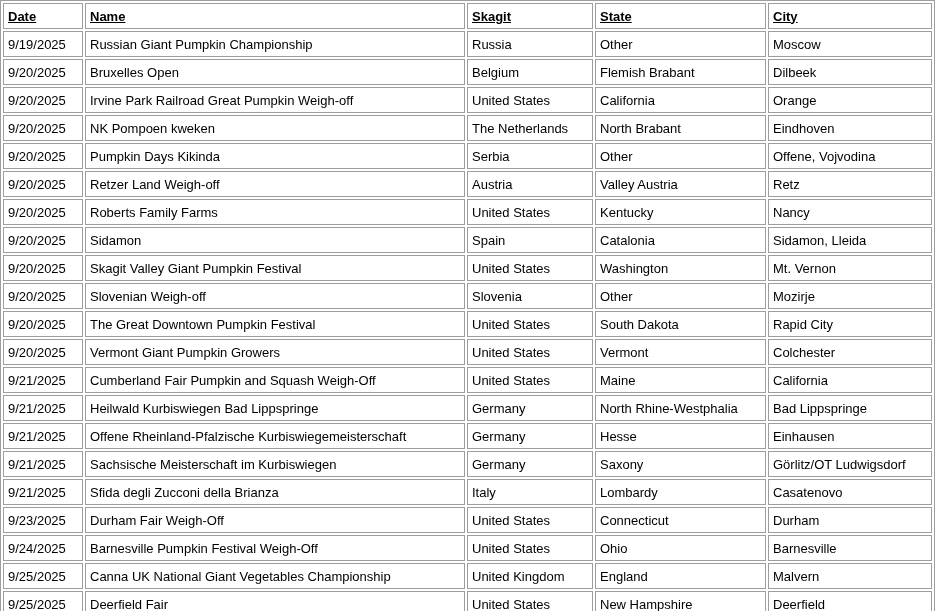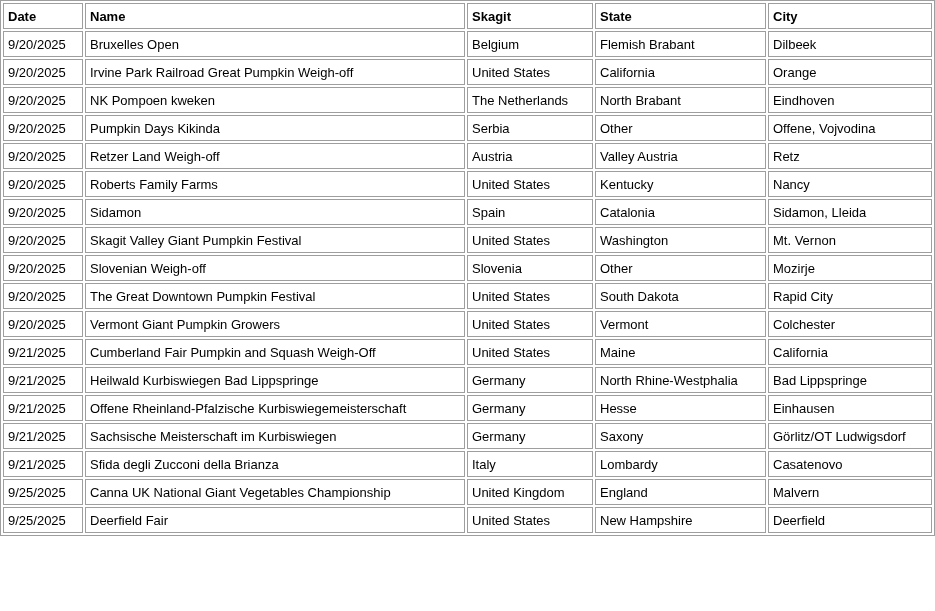--- a/index.html
+++ b/index.html
@@ -25,20 +25,21 @@
     background: #ffffff;
     padding: 0 4px;
     height: 24px;
     text-align: left;
     vertical-align: middle;
     white-space: nowrap;
     overflow: hidden;
   }
   table.events th {
     font-weight: bold;
+    text-decoration: underline;
   }
 </style>
 </head>
 <body>
 
 <table class="events">
   <colgroup>
     <col style="width:80px">
     <col style="width:380px">
     <col style="width:126px">
@@ -49,20 +50,27 @@
     <tr>
       <th>Date</th>
       <th>Name</th>
       <th>Skagit</th>
       <th>State</th>
       <th>City</th>
     </tr>
   </thead>
   <tbody>
       <tr>
+        <td>9/19/2025</td>
+        <td>Russian Giant Pumpkin Championship</td>
+        <td>Russia</td>
+        <td>Other</td>
+        <td>Moscow</td>
+      </tr>
+      <tr>
         <td>9/20/2025</td>
         <td>Bruxelles Open</td>
         <td>Belgium</td>
         <td>Flemish Brabant</td>
         <td>Dilbeek</td>
       </tr>
       <tr>
         <td>9/20/2025</td>
         <td>Irvine Park Railroad Great Pumpkin Weigh-off</td>
         <td>United States</td>
@@ -159,20 +167,34 @@
         <td>Germany</td>
         <td>Saxony</td>
         <td>Görlitz/OT Ludwigsdorf</td>
       </tr>
       <tr>
         <td>9/21/2025</td>
         <td>Sfida degli Zucconi della Brianza</td>
         <td>Italy</td>
         <td>Lombardy</td>
         <td>Casatenovo</td>
+      </tr>
+      <tr>
+        <td>9/23/2025</td>
+        <td>Durham Fair Weigh-Off</td>
+        <td>United States</td>
+        <td>Connecticut</td>
+        <td>Durham</td>
+      </tr>
+      <tr>
+        <td>9/24/2025</td>
+        <td>Barnesville Pumpkin Festival Weigh-Off</td>
+        <td>United States</td>
+        <td>Ohio</td>
+        <td>Barnesville</td>
       </tr>
       <tr>
         <td>9/25/2025</td>
         <td>Canna UK National Giant Vegetables Championship</td>
         <td>United Kingdom</td>
         <td>England</td>
         <td>Malvern</td>
       </tr>
       <tr>
         <td>9/25/2025</td>

